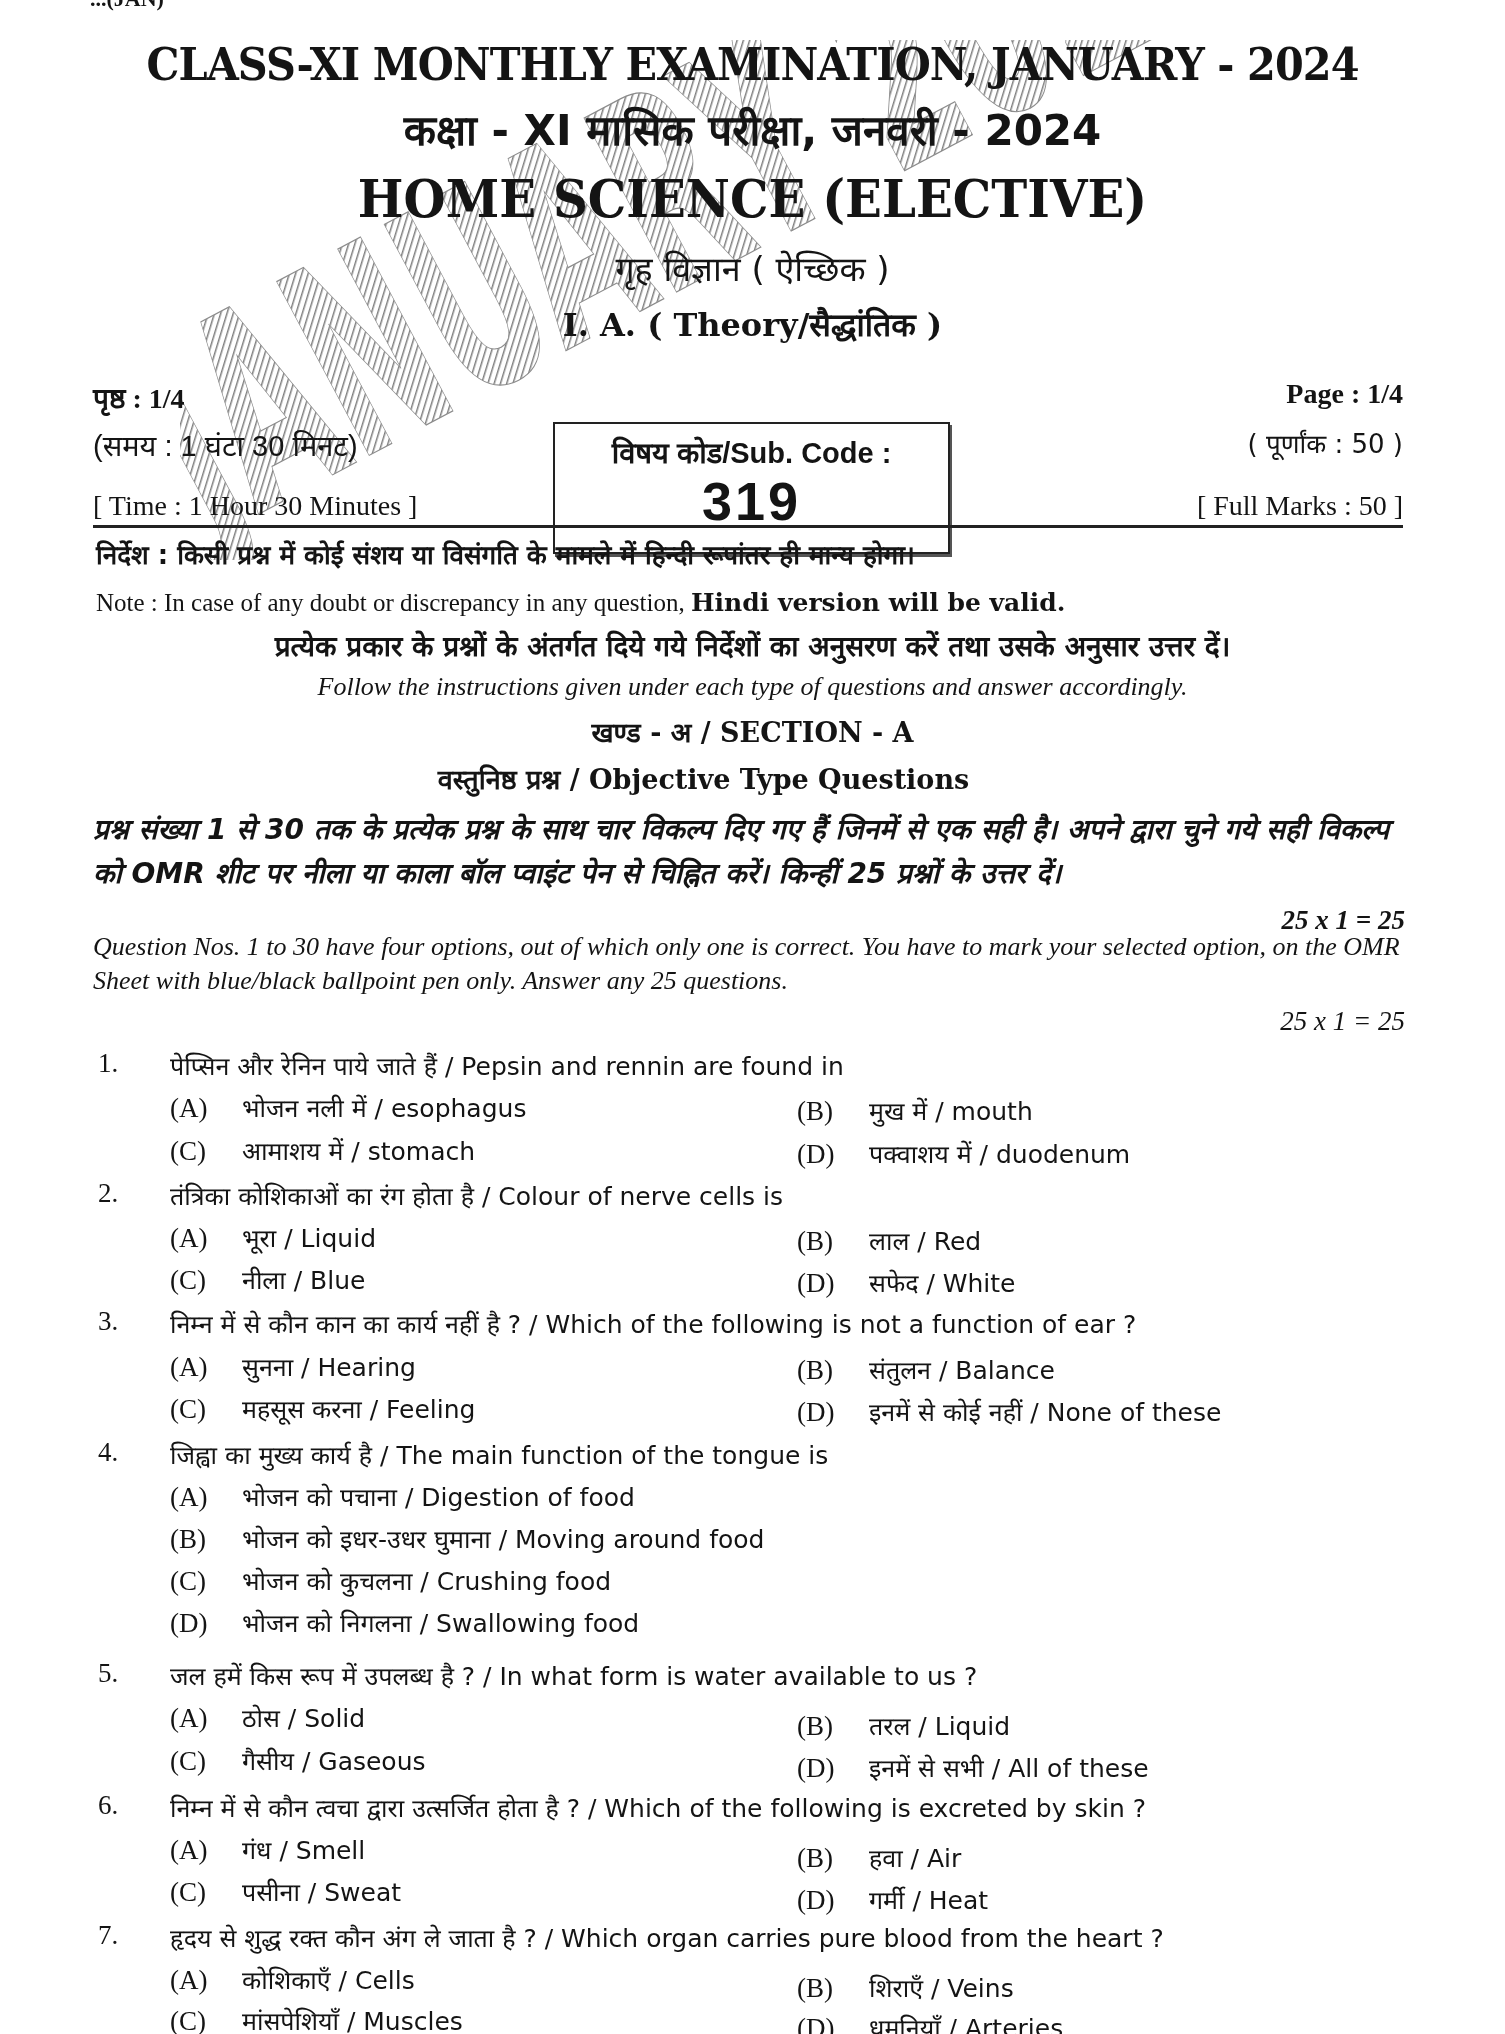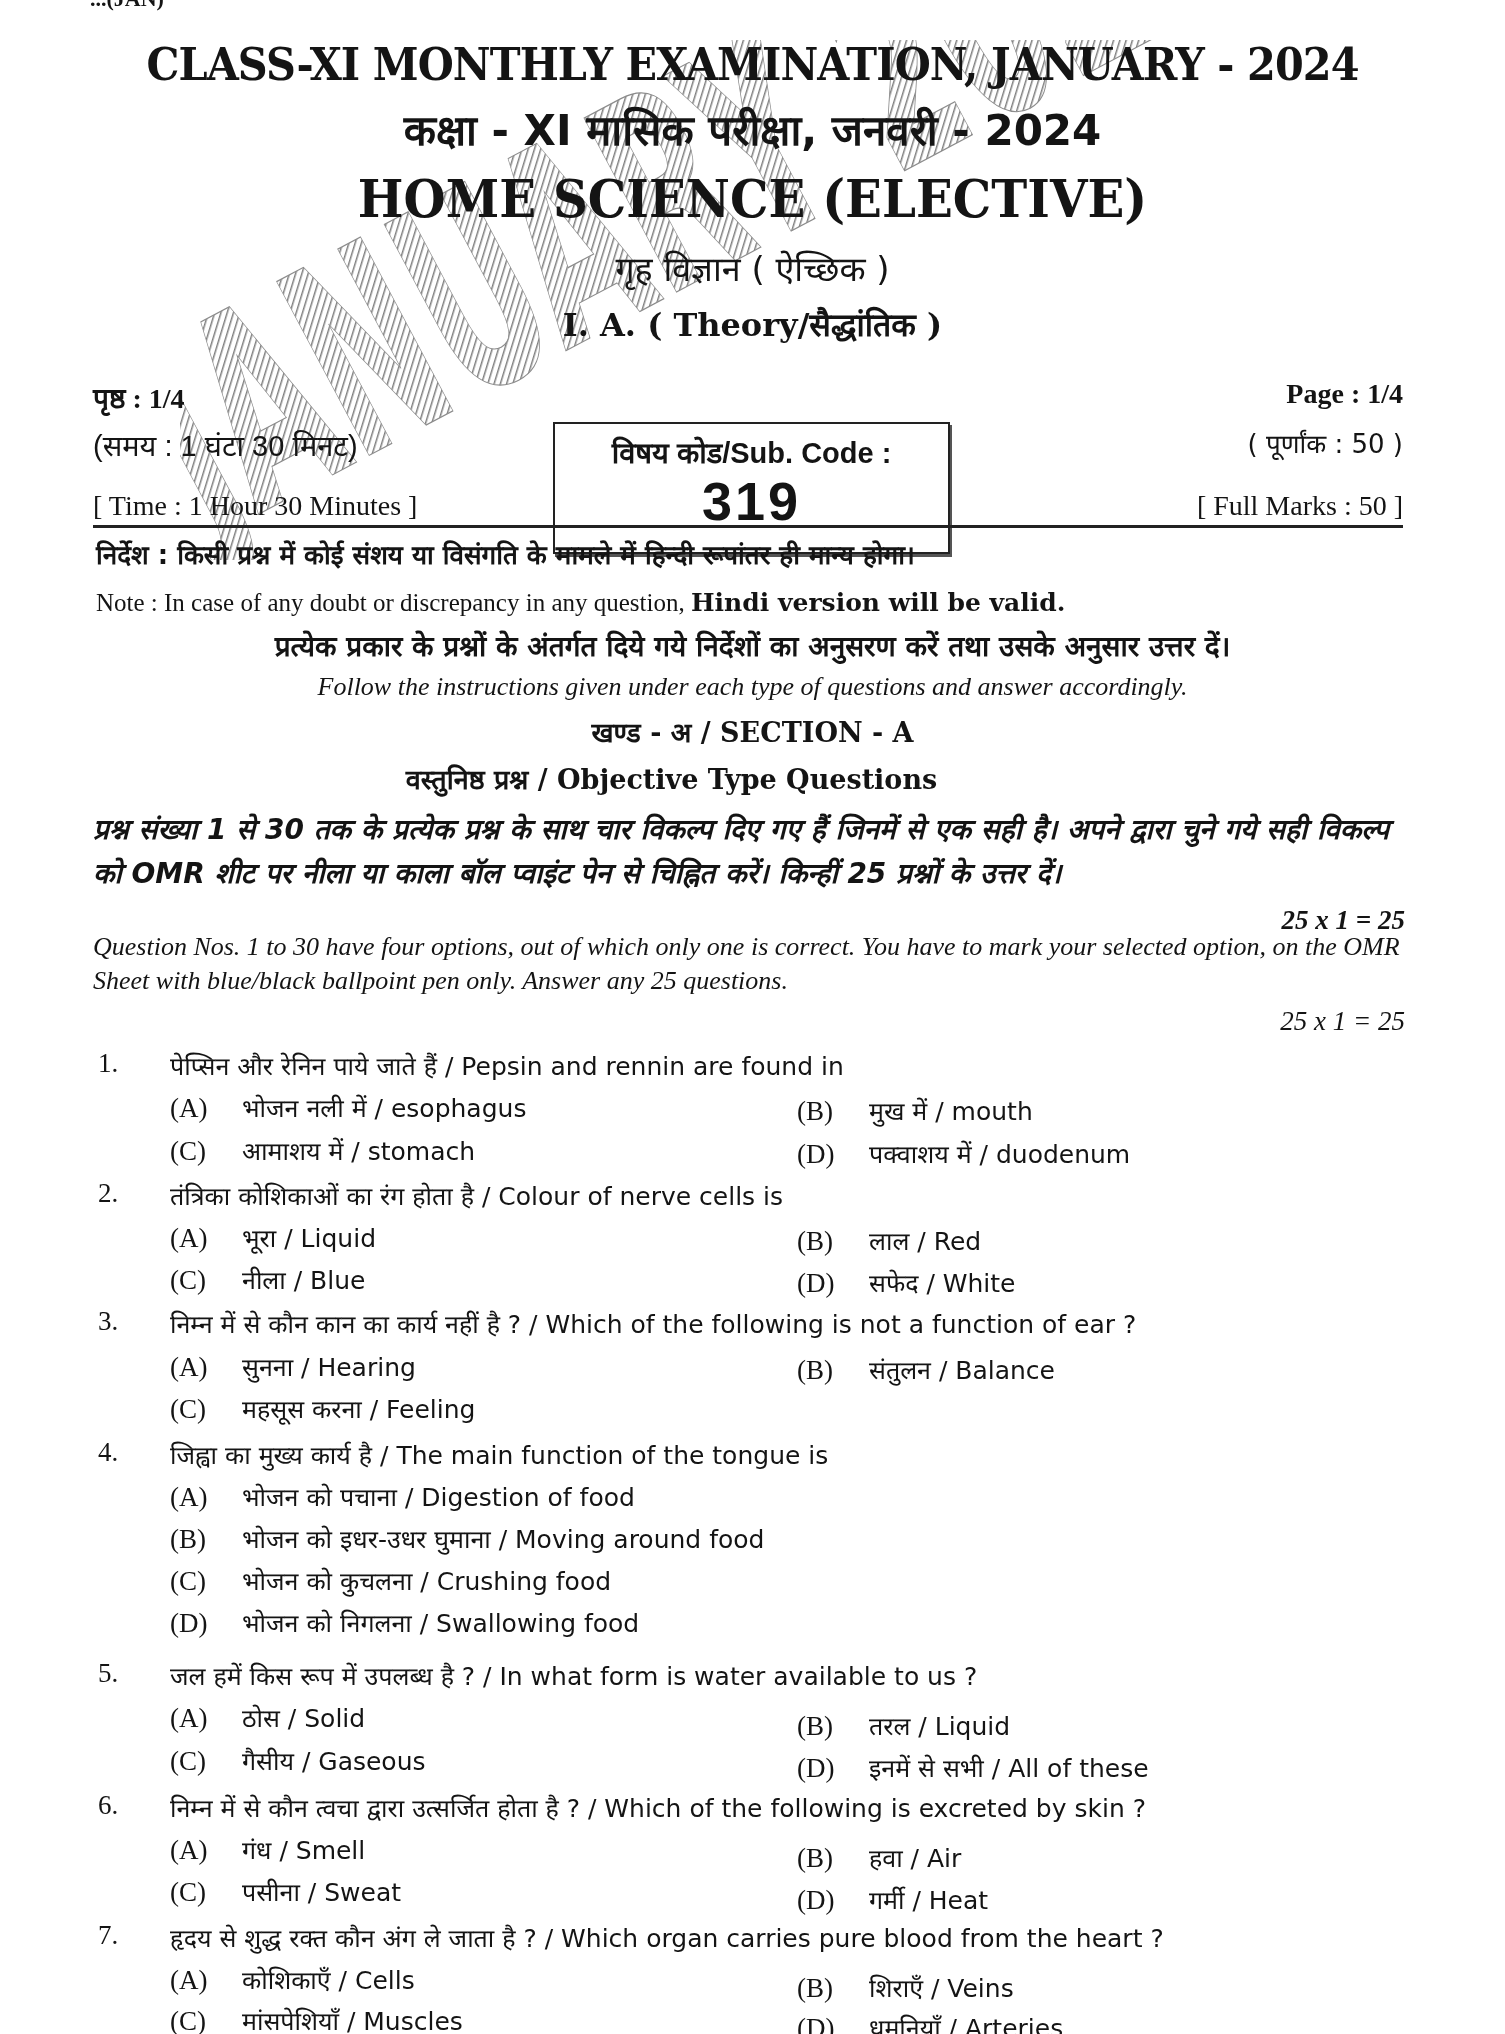--- a/index.html
+++ b/index.html
@@ -20,21 +20,21 @@
                  box-shadow:2px 3px 0 #555; background:rgba(255,255,255,0.9); }
   .subcode-label { position:absolute; left:0; width:100%; top:8px; text-align:center; font-size:29px; font-weight:bold; font-family:"Liberation Sans",sans-serif; }
   .subcode-value { position:absolute; left:0; width:100%; top:46px; text-align:center; font-size:54px; font-weight:bold; font-family:"Liberation Sans",sans-serif; letter-spacing:3px; }
   .rule { position:absolute; left:93px; width:1310px; top:525px; height:3px; background:#222; }
   .note-hi { left:96px; top:536px; font-size:26px; font-family:"DejaVu Sans",sans-serif; font-weight:bold; }
   .note-en { left:96px; top:588px; font-size:25px; font-family:"Liberation Serif",serif; }
   .note-en b { font-family:"DejaVu Serif",serif; }
   .instr-hi { left:0; width:1505px; top:626px; text-align:center; font-size:28px; font-weight:bold; font-family:"DejaVu Sans",sans-serif; }
   .instr-en { left:0; width:1505px; top:672px; text-align:center; font-size:26px; font-style:italic; font-family:"Liberation Serif",serif; }
   .section { left:0; width:1505px; top:713px; text-align:center; font-size:27px; font-weight:bold; font-family:"DejaVu Serif",serif; }
-  .objective { left:0; width:1343px; top:760px; text-align:center; font-size:27px; font-weight:bold; font-family:"DejaVu Serif",serif; }
+  .objective { left:0; width:1343px; top:760px; text-align:center; font-size:27px; font-weight:bold; font-family:"DejaVu Serif",serif;padding-left:32px; }
   .inst-hi { left:93px; width:1320px; top:808px; font-size:28px; font-style:italic; font-weight:bold; font-family:"DejaVu Sans",sans-serif; white-space:normal; line-height:44px; }
   .marks { right:100px; font-size:27px; font-weight:bold; font-style:italic; font-family:"Liberation Serif",serif; }
   .inst-en { left:93px; width:1330px; top:930px; font-size:26px; font-style:italic; font-family:"Liberation Serif",serif; white-space:normal; line-height:34px; }
   .q { position:absolute; left:0; width:1505px; font-family:"Liberation Serif",serif; font-size:27px; }
   .q .qnum { position:absolute; left:98px; }
   .q .qtext { position:absolute; left:170px; white-space:nowrap; }
   .opt { position:absolute; white-space:nowrap; font-family:"Liberation Serif",serif; font-size:27px; }
   .opt .olbl { display:inline-block; width:72px; }
   .hi { font-family:"DejaVu Sans",sans-serif; font-size:25px; }
   .wm { position:absolute; left:180px; top:40px; width:1200px; height:520px; pointer-events:none; }
@@ -109,20 +109,21 @@
   <div class="opt" style="left:170px; top:1262px;"><span class="olbl">(C)</span><span class="hi">नीला / Blue</span></div>
   <div class="opt" style="left:797px; top:1265px;"><span class="olbl">(D)</span><span class="hi">सफेद / White</span></div>
 
   <div class="q" style="top:1306px;">
     <span class="qnum">3.</span>
     <span class="qtext hi">निम्न में से कौन कान का कार्य नहीं है ? / Which of the following is not a function of ear ?</span>
   </div>
   <div class="opt" style="left:170px; top:1349px;"><span class="olbl">(A)</span><span class="hi">सुनना / Hearing</span></div>
   <div class="opt" style="left:797px; top:1352px;"><span class="olbl">(B)</span><span class="hi">संतुलन / Balance</span></div>
   <div class="opt" style="left:170px; top:1391px;"><span class="olbl">(C)</span><span class="hi">महसूस करना / Feeling</span></div>
+  <div class="opt" style="left:797px; top:1394px;"><span class="olbl">(D)</span><span class="hi">इनमें से कोई नहीं / None of these</span></div>
 
   <div class="q" style="top:1437px;">
     <span class="qnum">4.</span>
     <span class="qtext hi">जिह्वा का मुख्य कार्य है / The main function of the tongue is</span>
   </div>
   <div class="opt" style="left:170px; top:1479px;"><span class="olbl">(A)</span><span class="hi">भोजन को पचाना / Digestion of food</span></div>
   <div class="opt" style="left:170px; top:1521px;"><span class="olbl">(B)</span><span class="hi">भोजन को इधर-उधर घुमाना / Moving around food</span></div>
   <div class="opt" style="left:170px; top:1605px;"><span class="olbl">(D)</span><span class="hi">भोजन को निगलना / Swallowing food</span></div>
   <div class="opt" style="left:170px; top:1563px;"><span class="olbl">(C)</span><span class="hi">भोजन को कुचलना / Crushing food</span></div>
 

